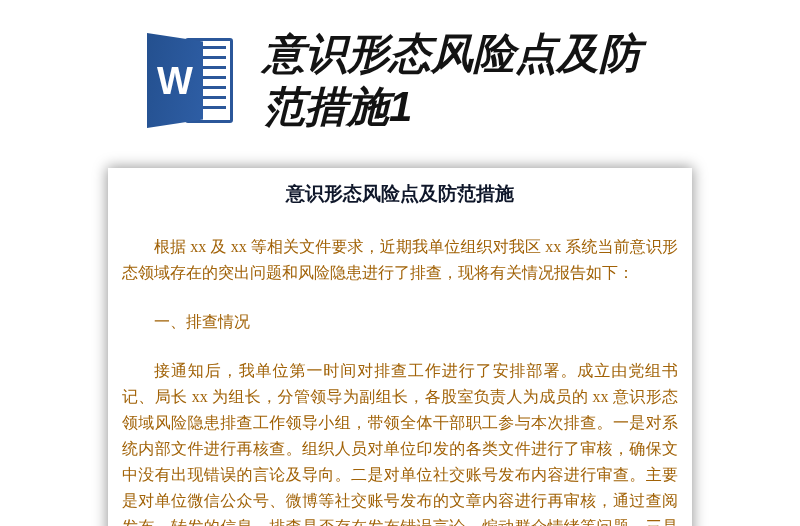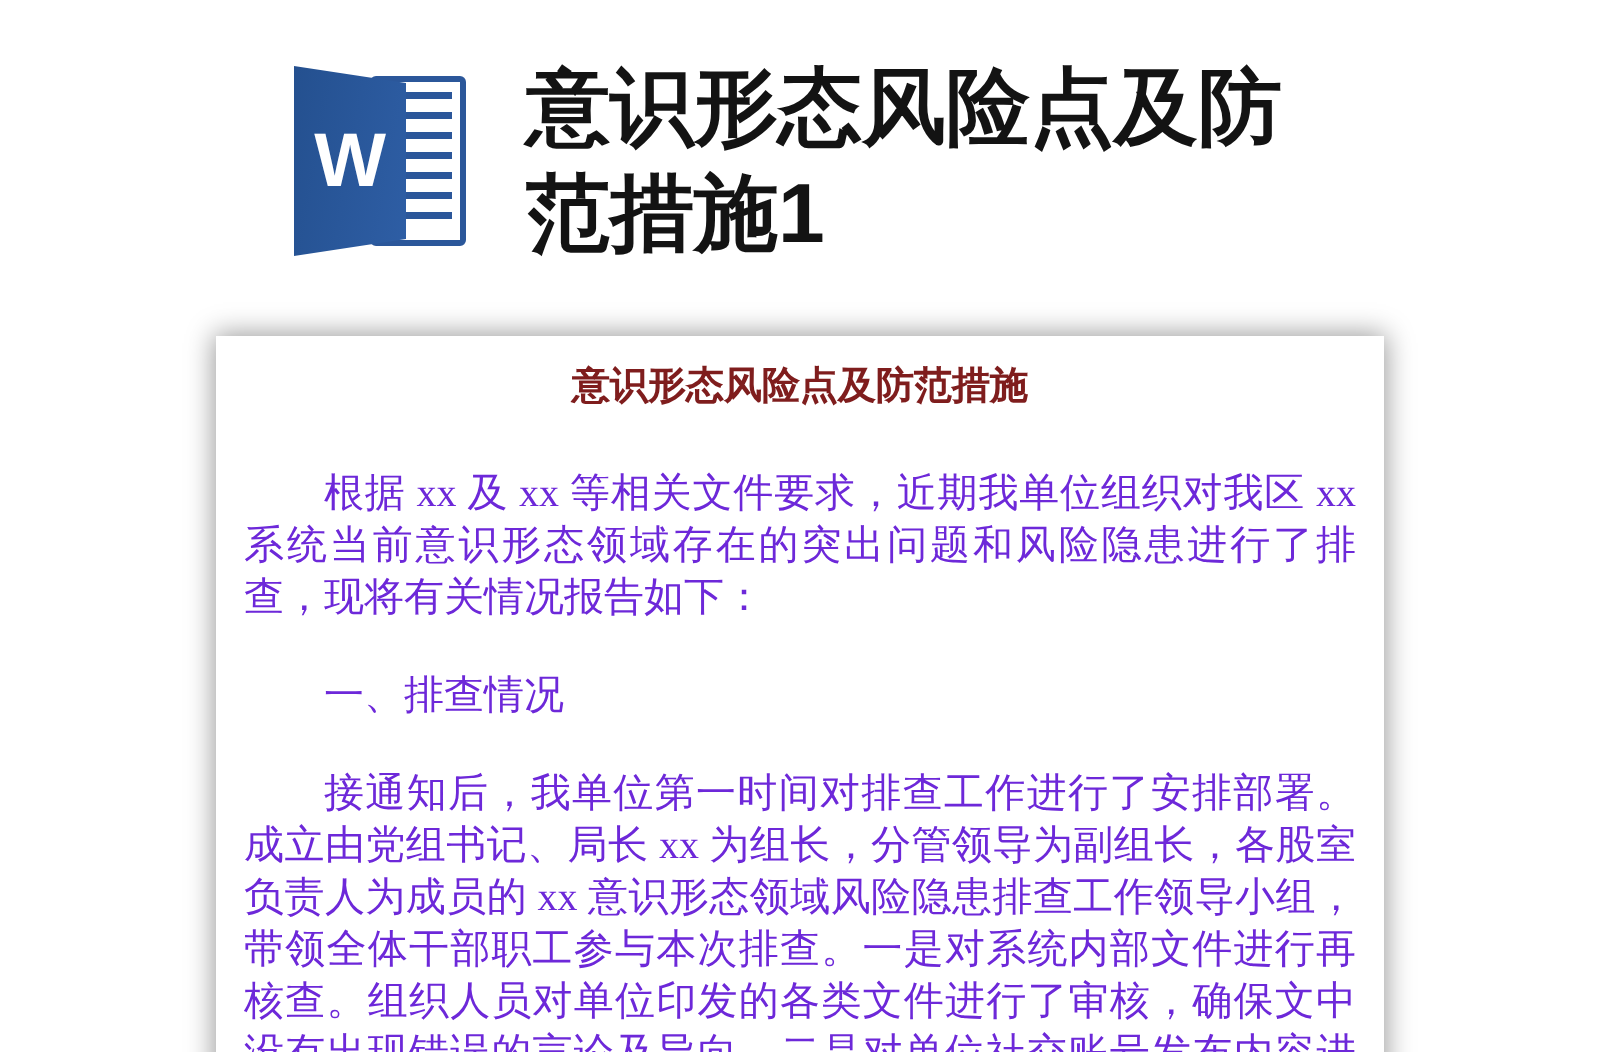--- a/index.html
+++ b/index.html
@@ -61,45 +61,46 @@
     font-family: "Liberation Sans", sans-serif;
   }
   .file-title {
     width: 402px;
     margin-top: -6px;
     font-weight: bold;
     font-size: 42px;
     line-height: 53px;
     color: #131313;
     word-break: break-all;
+    font-style: italic;
   }
 
   
   .doc-page {
     width: 584px;
     margin: 35px auto 0;
     background: #ffffff;
     box-shadow: 0 0 13px 1px rgba(0, 0, 0, 0.40);
     padding: 14px 14px 60px;
     min-height: 480px;
   }
   .doc-title {
     font-family: "Liberation Sans", sans-serif;
     font-weight: bold;
     font-size: 19px;
     line-height: 24px;
     text-align: center;
-    color: #7f1d1d;
+    color: #0f172a;
     margin-bottom: 28px;
   }
   .doc-body p {
     font-family: "Liberation Serif", "DejaVu Serif", serif;
-    font-size: 20px;
+    font-size: 16px;
     line-height: 26px;
-    color: #6d28d9;
+    color: #a16207;
     text-align: justify;
     text-indent: 2em;
   }
   .doc-body p + p { margin-top: 23px; }
 </style>
 </head>
 <body>
 
 <div class="header">
   <div class="word-icon">

